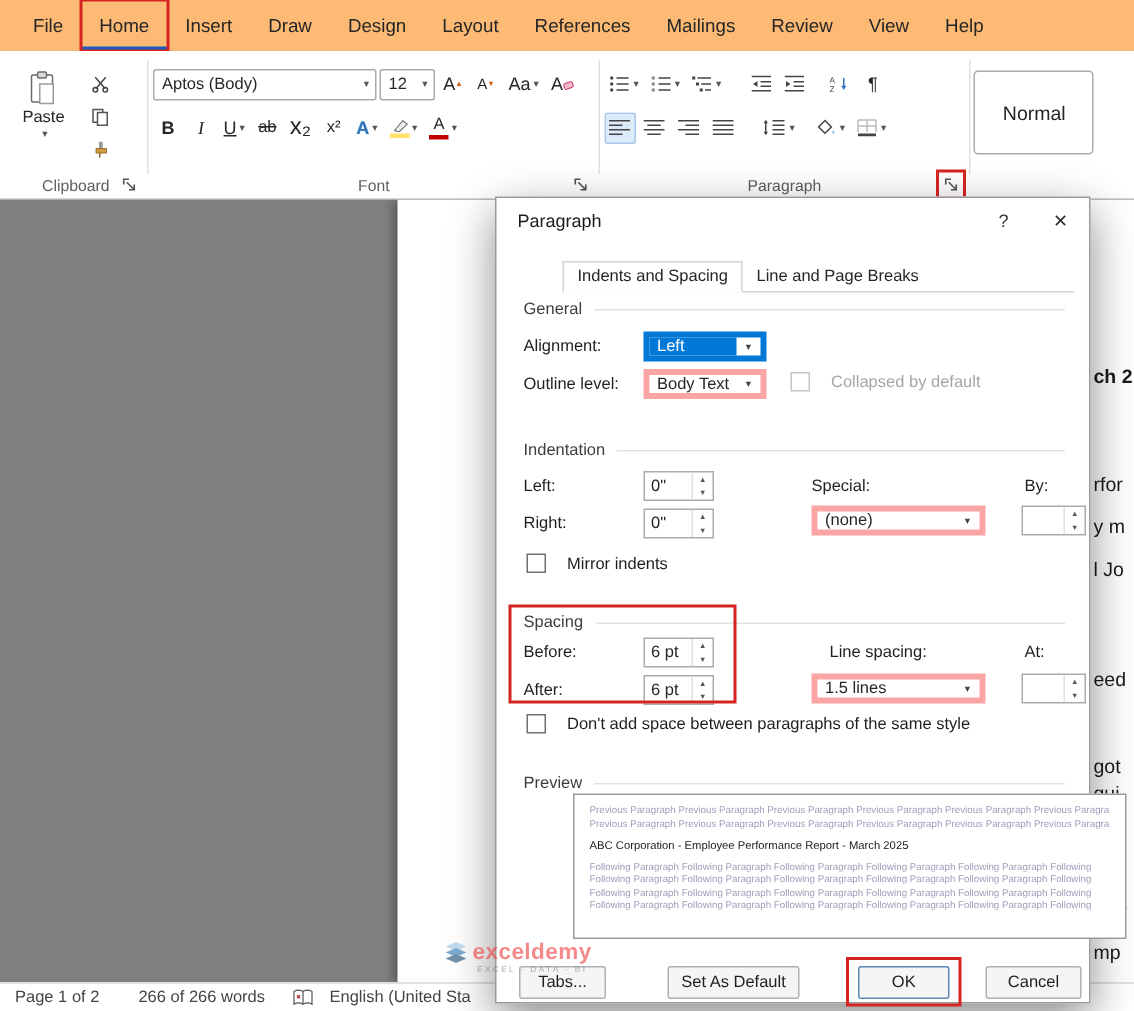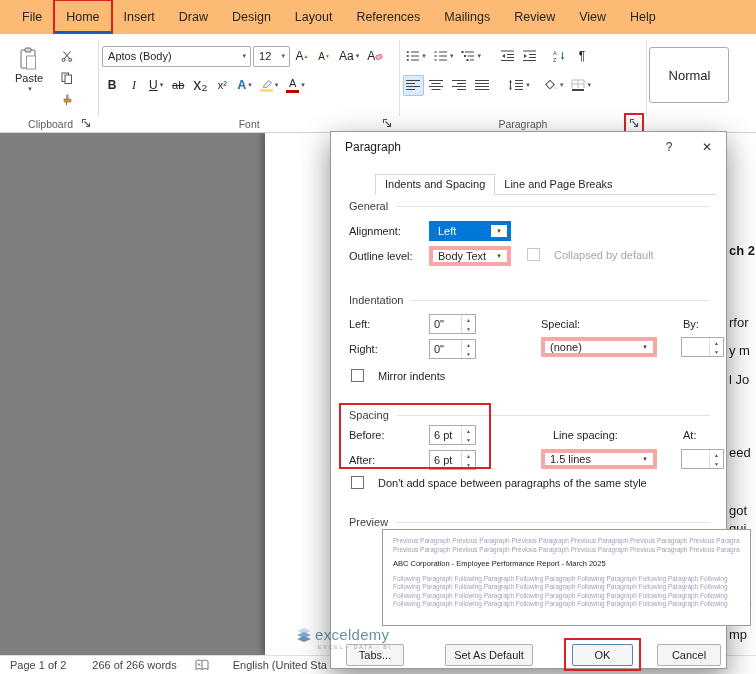--- a/index.html
+++ b/index.html
@@ -80,21 +80,21 @@
   .preview-box{position:absolute;left:15px;top:397px;width:369px;height:97px;border:1px solid #9a9a9a;background:#fff;padding:7px 10px;overflow:hidden;margin-left:36px;}
   .pv{white-space:nowrap;overflow:hidden;font-size:6.5px;line-height:8.5px;color:#a39cba;}
   .pv.black{color:#1a1a1a;font-size:7.5px;margin:6px 0;}
   .dbtn{position:absolute;top:512px;height:22px;border:1px solid #b0b0b0;background:#f5f5f5;border-radius:2px;display:flex;align-items:center;justify-content:center;font-size:11px;color:#1f1f1f;}
   .dbtn.default{border-color:#5b87b7;}
   .redbox{position:absolute;border:2px solid #d62422;z-index:12;pointer-events:none;}
 
   
   .watermark{position:absolute;left:296px;top:626px;z-index:30;opacity:.62;display:flex;flex-direction:column;align-items:flex-start;pointer-events:none;}
   .wm-row{display:flex;align-items:center;gap:3px;}
-  .wm-brand{font-size:15px;font-weight:normal;color:#0c4a6e;letter-spacing:.3px;}
+  .wm-brand{font-size:15px;font-weight:bold;color:#ef4444;letter-spacing:.3px;}
   .wm-tag{font-size:5.5px;letter-spacing:1.6px;color:#6f7d8c;margin-top:1px;margin-left:22px;}
   svg{display:block;}
 </style>
 </head>
 <body>
 
 <div class="app">
 
   <div class="menubar">
     <div class="menu-item">File</div>
@@ -371,21 +371,21 @@
   <div class="statusbar">
     <span class="st">Page 1 of 2</span>
     <span class="st words">266 of 266 words</span>
     <span class="st icon">
       <svg width="14" height="12" viewBox="0 0 14 12">
           <path d="M1 2c2-1.2 4-1.2 6 0c2-1.2 4-1.2 6 0v8.5c-2-1.2-4-1.2-6 0c-2-1.2-4-1.2-6 0z" fill="#fff" stroke="#555" stroke-width="0.8"></path>
           <path d="M7 2v8.5" stroke="#555" stroke-width="0.8"></path>
           <path d="M3 4.5l2 2M5 4.5l-2 2" stroke="#b03030" stroke-width="0.9"></path>
         </svg>
     </span>
-    <span class="st" style="margin-left:24px;">English (United Sta</span>
+    <span class="st" style="margin-left:11px;">English (United Sta</span>
   </div>
 
   <div class="dialog">
     <div class="dtitle">
       <span class="t">Paragraph</span>
       <span class="dctl">
         <span>?</span>
         <span>✕</span>
       </span>
     </div>

